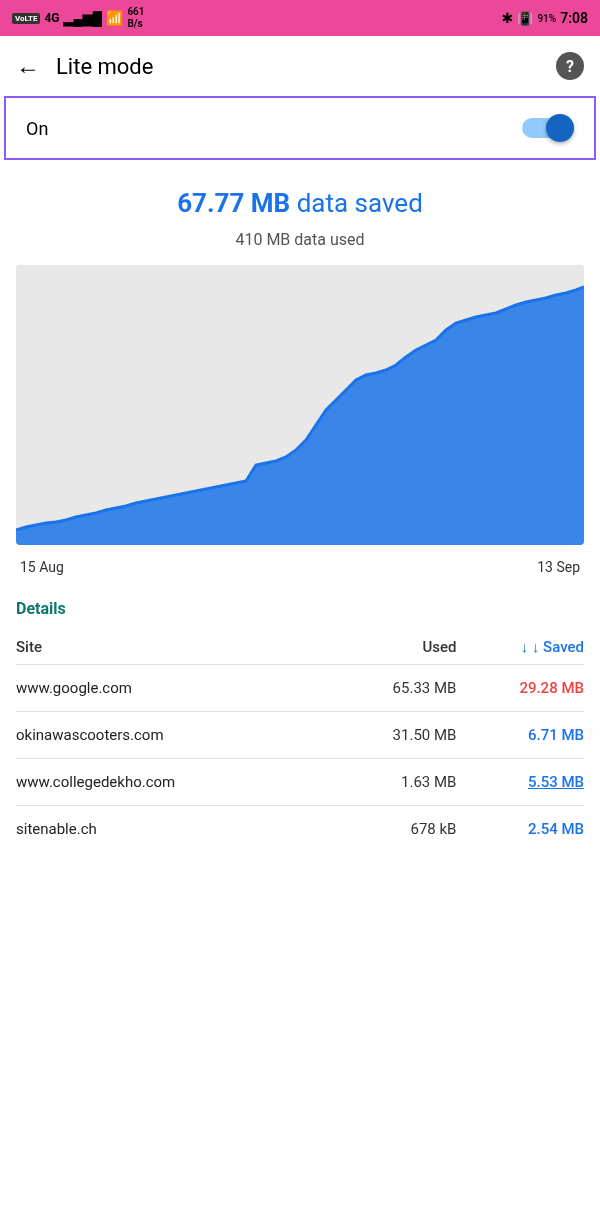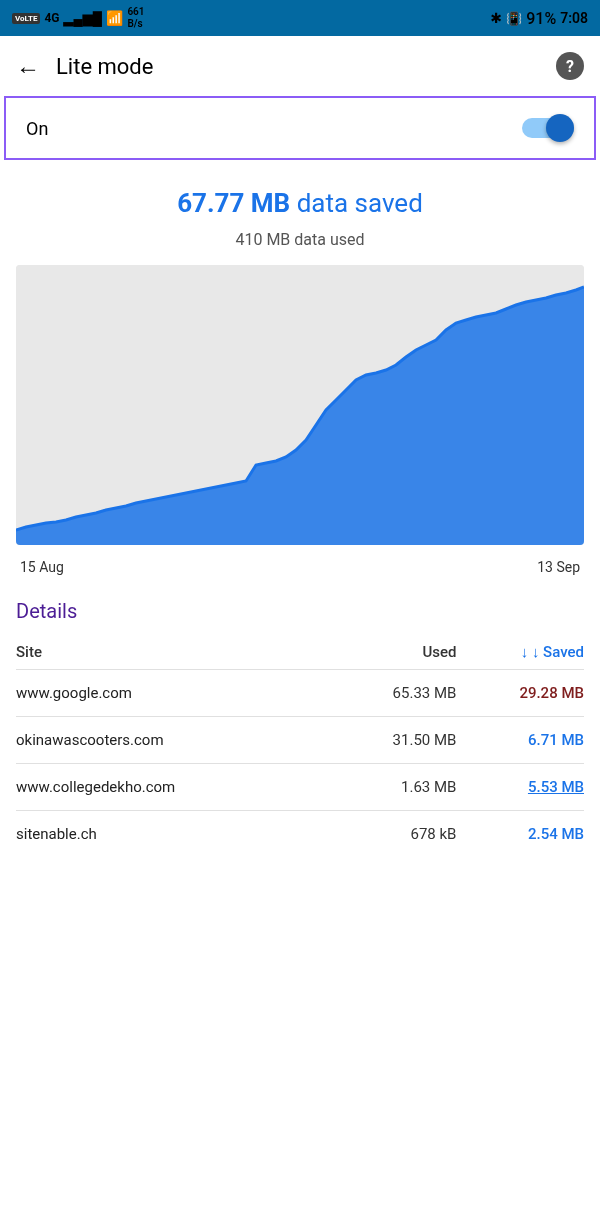--- a/index.html
+++ b/index.html
@@ -7,21 +7,21 @@
     body {
       font-family: 'Roboto', Arial, sans-serif;
       background: #fff;
       width: 600px;
       min-height: 1217px;
       overflow-x: hidden;
     }
 
     
     .status-bar {
-      background: #0369a1;
+      background: #ec4899;
       display: flex;
       justify-content: space-between;
       align-items: center;
       padding: 14px 12px;
       height: 36px;
     }
     .status-left {
       display: flex;
       align-items: center;
       gap: 4px;
@@ -36,21 +36,21 @@
       border-radius: 2px;
       font-weight: 700;
     }
     .status-icons {
       display: flex;
       align-items: center;
       gap: 4px;
       font-size: 11px;
     }
     .battery-text {
-      font-size: 16px;
+      font-size: 10px;
       font-weight: 500;
     }
     .time-text {
       font-size: 14px;
       font-weight: 600;
     }
 
     
     .toolbar {
       display: flex;
@@ -167,24 +167,25 @@
     .date-label {
       font-size: 14px;
       color: #333;
     }
 
     
     .details-section {
       padding: 0 16px;
     }
     .details-heading {
-      font-size: 20px;
-      color: #4c1d95;
+      font-size: 16px;
+      color: #0f766e;
       padding: 8px 0 12px;
       cursor: pointer;
+      font-weight: bold;
     }
 
     
     .data-table {
       width: 100%;
       border-collapse: collapse;
     }
     .data-table thead tr th {
       font-size: 15px;
       font-weight: 500;
@@ -418,21 +419,21 @@
         <th>Used</th>
         <th style="color:#1a73e8;">
           <span>↓ </span><span style="color:#1a73e8;">↓ Saved</span>
         </th>
       </tr>
     </thead>
     <tbody id="table-body">
     <tr>
           <td>www.google.com</td>
           <td>65.33 MB</td>
-          <td style="color: #7f1d1d;">29.28 MB</td>
+          <td style="color: #ef4444;">29.28 MB</td>
         </tr>
         <tr>
           <td>okinawascooters.com</td>
           <td>31.50 MB</td>
           <td style="color: rgb(26, 115, 232);">6.71 MB</td>
         </tr>
         <tr>
           <td>www.collegedekho.com</td>
           <td>1.63 MB</td>
           <td style="color: rgb(26, 115, 232); text-decoration: underline;">5.53 MB</td>

